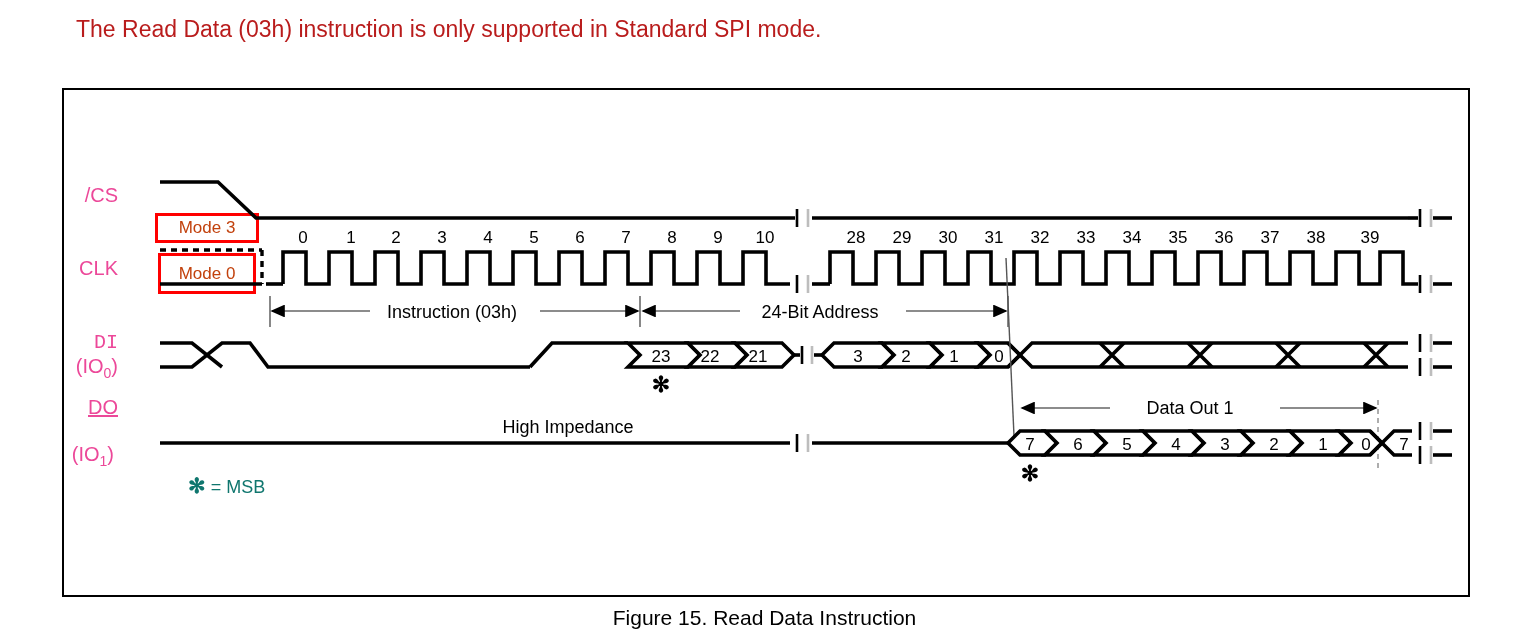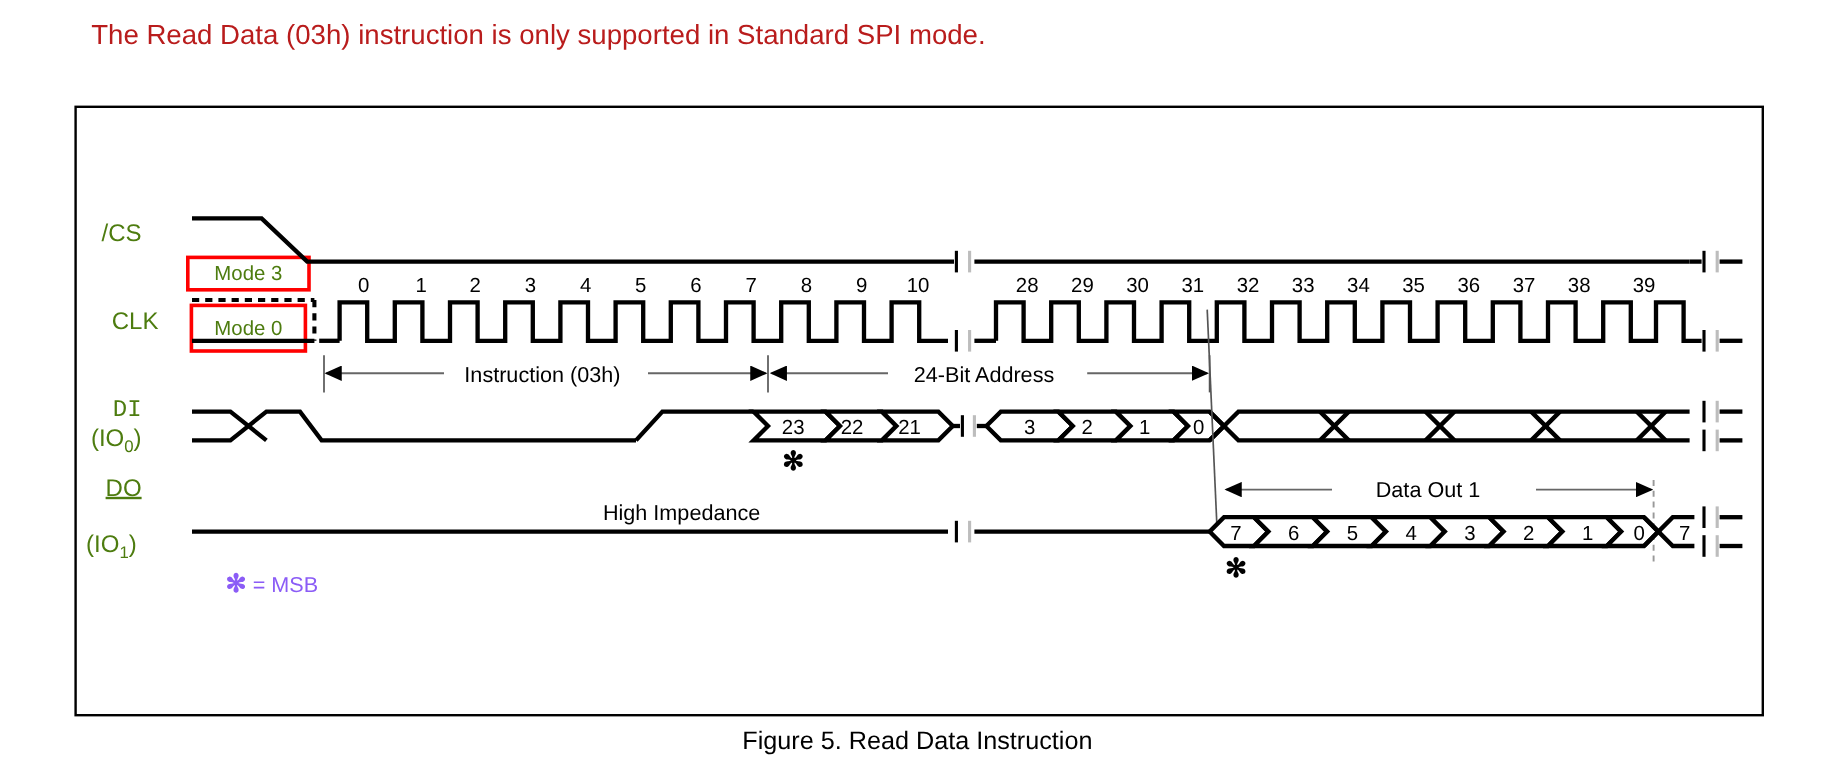--- a/index.html
+++ b/index.html
@@ -13,32 +13,32 @@
   .thinline{fill:none;stroke:#555;stroke-width:1.4;}
   .arrowline{fill:none;stroke:#666;stroke-width:1.6;}
   .vdash{fill:none;stroke:#999;stroke-width:1.6;stroke-dasharray:5 4;}
   .brk{stroke:#000;stroke-width:2.6;}
   .brk2{stroke:#bdbdbd;stroke-width:2.6;}
   .hexfill{fill:#ffffff;stroke:#000;stroke-width:3.6;stroke-linejoin:miter;}
   .clknum{font-family:"Liberation Sans",sans-serif;font-size:17px;fill:#000;text-anchor:middle;}
   .hexnum{font-family:"Liberation Sans",sans-serif;font-size:17px;fill:#000;text-anchor:middle;}
   .annot{font-family:"Liberation Sans",sans-serif;font-size:18px;fill:#000;text-anchor:middle;}
   .star{font-family:"Liberation Sans",sans-serif;font-size:22px;fill:#000;text-anchor:middle;font-weight:bold;}
-  .modebox{position:absolute;border:3px solid #ff0000;background:#fff;display:flex;align-items:center;justify-content:center;font-size:17px;color:#4d7c0f;box-sizing:border-box;}
+  .modebox{position:absolute;border:3px solid #ff0000;background:#fff;display:flex;align-items:center;justify-content:center;font-size:17px;color:#c2410c;box-sizing:border-box;}
   #mode3-box{left:155px;top:213px;width:104px;height:30px;}
   #mode0-box{left:158px;top:253px;width:98px;height:41px;}
-  .lbl{position:absolute;font-size:20px;color:#4d7c0f;text-align:right;}
+  .lbl{position:absolute;font-size:20px;color:#ec4899;text-align:right;}
   #lbl-cs{left:60px;top:184px;width:58px;}
-  #lbl-clk{left:72px;top:257px;width:60px;}
+  #lbl-clk{left:58px;top:257px;width:60px;}
   #lbl-di{left:58px;top:331px;width:60px;font-family:Liberation Mono, monospace;}
   #lbl-di2{left:58px;top:355px;width:60px;text-align:right;}
   #lbl-do{left:58px;top:396px;width:60px;text-decoration:underline;}
   #lbl-do2{left:54px;top:443px;width:60px;}
   .sub{font-size:14px;vertical-align:sub;}
-  #msb-legend{position:absolute;left:188px;top:474px;font-size:18px;color:#8b5cf6;white-space:nowrap;}
+  #msb-legend{position:absolute;left:188px;top:474px;font-size:18px;color:#0f766e;white-space:nowrap;}
   #msb-legend .st{font-weight:bold;font-size:21px;}
 </style>
 </head>
 <body>
 
 <div id="intro-text">The Read Data (03h) instruction is only supported in Standard SPI mode.</div>
 
 <div id="fig-frame"></div>
 
 <div class="lbl" id="lbl-cs">/CS</div>
@@ -224,13 +224,13 @@
     <text class="hexnum" x="1404" y="450">7</text>
     <line class="brk" x1="1420" y1="422" x2="1420" y2="440"></line>
     <line class="brk2" x1="1431" y1="422" x2="1431" y2="440"></line>
     <line class="brk" x1="1420" y1="446" x2="1420" y2="464"></line>
     <line class="brk2" x1="1431" y1="446" x2="1431" y2="464"></line>
     <path class="wf" d="M1433,431 L1452,431"></path>
     <path class="wf" d="M1433,455 L1452,455"></path>
   </g>
 </svg>
 
-<div id="fig-caption">Figure 5. Read Data Instruction</div>
+<div id="fig-caption">Figure 15. Read Data Instruction</div>
 
 </body></html>

